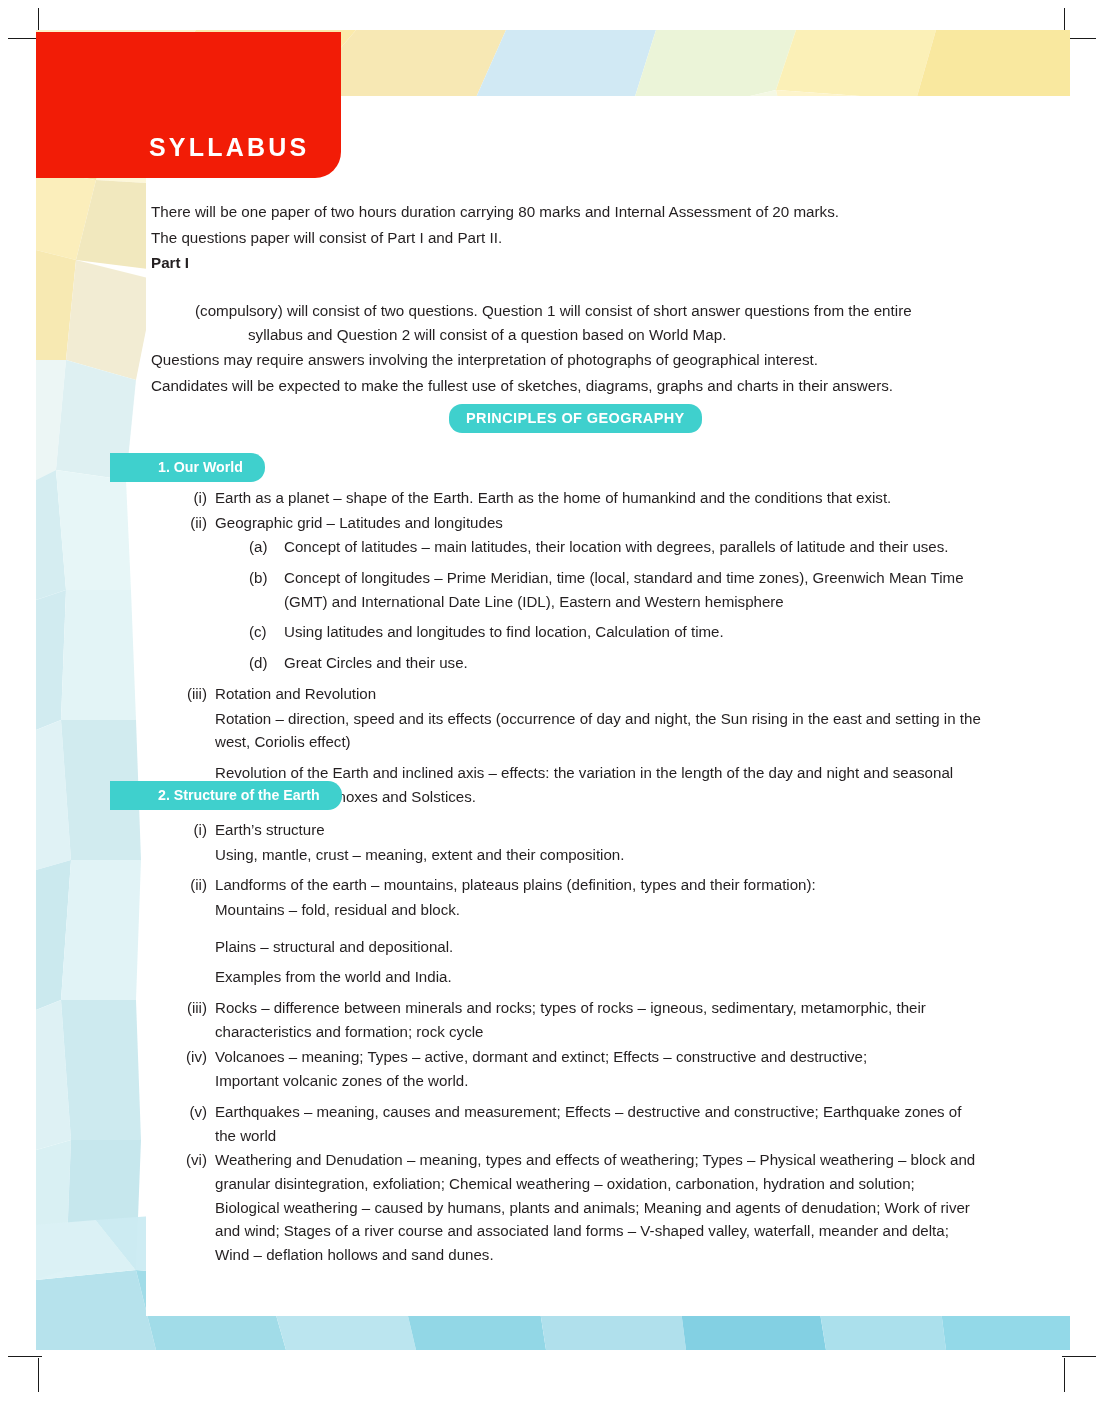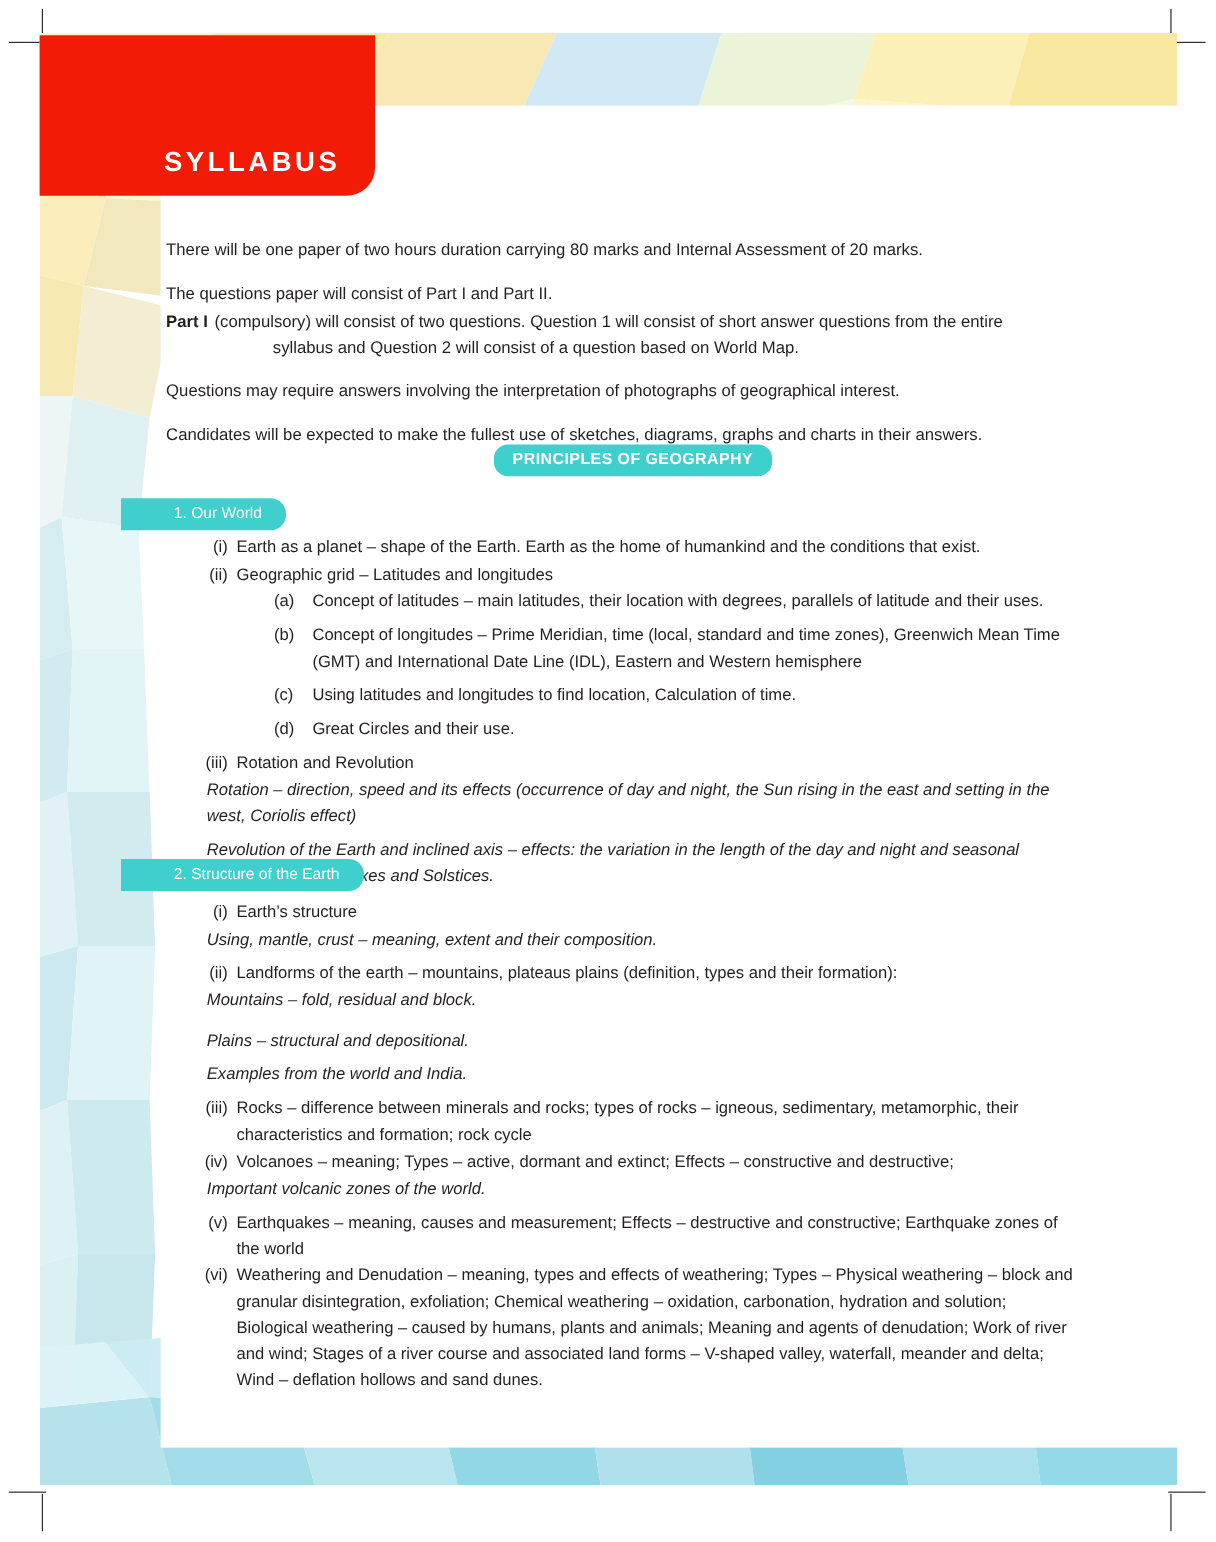--- a/index.html
+++ b/index.html
@@ -68,33 +68,33 @@
   
   .doc-body {
     position: absolute;
     left: 151px;
     top: 200px;
     width: 830px;
     color: #231f20;
     font-size: 15.2px;
     line-height: 1.55;
   }
-  .intro-line { margin: 16px 0 2px 0; }
+  .intro-line { margin: 0 0 2px 0; }
   .part-row {
     display: flex;
     align-items: flex-start;
     margin: 0 0 2px 0;
   }
   .part-label {
     font-weight: bold;
     white-space: nowrap;
     flex: 0 0 auto;
     margin-right: 6px;
   }
-  .part-text { flex: 1 1 auto; }
+  .part-text { flex: 1 1 auto; margin-top: 48px; }
   .part-text .cont { display: block; padding-left: 53px; }
 
   
   .principles-pill {
     position: absolute;
     left: 449px;
     top: 404px;
     background: #3fd0cd;
     color: #ffffff;
     font-size: 14.5px;
@@ -104,21 +104,21 @@
     border-radius: 13px;
   }
 
   
   .chapter-pill {
     position: absolute;
     left: 110px;
     background: #3fd0cd;
     color: #ffffff;
     font-size: 14.2px;
-    font-weight: normal;
+    font-weight: bold;
     padding: 6px 22px 7px 48px;
     border-top-right-radius: 14px;
     border-bottom-right-radius: 14px;
     white-space: nowrap;
   }
   #chapter-pill-1 { top: 453px; }
   #chapter-pill-2 { top: 781px; }
 
   
   .outline {
@@ -141,23 +141,22 @@
     flex: 0 0 auto;
     text-align: right;
     white-space: nowrap;
   }
   .lvl1 > .marker { width: 38px; margin-right: 8px; }
   .lvl2 > .marker { width: 26px; margin-right: 9px; text-align: left; }
   .lvl1 { margin-left: 18px; }
   .lvl2 { margin-left: 98px; }
   .body-text { flex: 1 1 auto; }
   .plain-para {
-    margin-left: 37px;
+    margin-left: 64px;
     margin-bottom: 1px;
-    font-style: italic;
   }
   .gap-sm { height: 6px; }
 </style>
 </head>
 <body>
 
 <div class="crop-mark cm-v" style="left:38px; top:8px;"></div>
 <div class="crop-mark cm-h" style="left:8px; top:38px;"></div>
 <div class="crop-mark cm-v" style="left:1064px; top:8px;"></div>
 <div class="crop-mark cm-h" style="left:1062px; top:38px;"></div>

